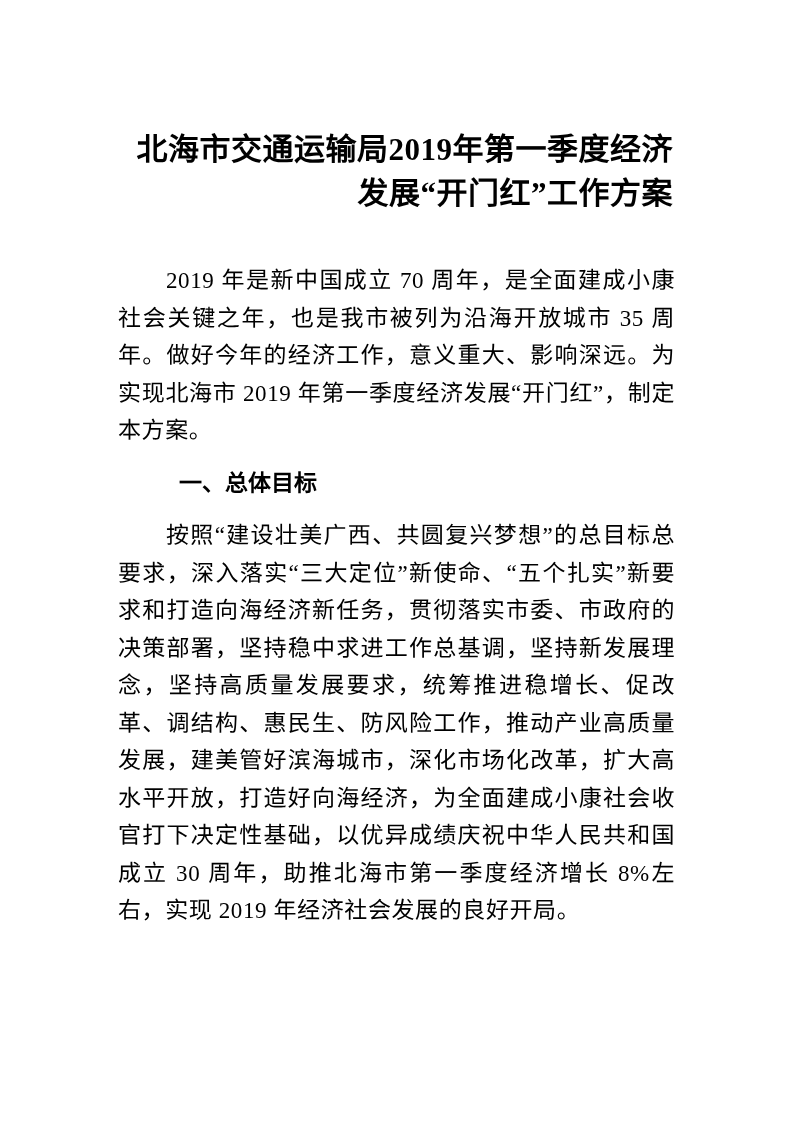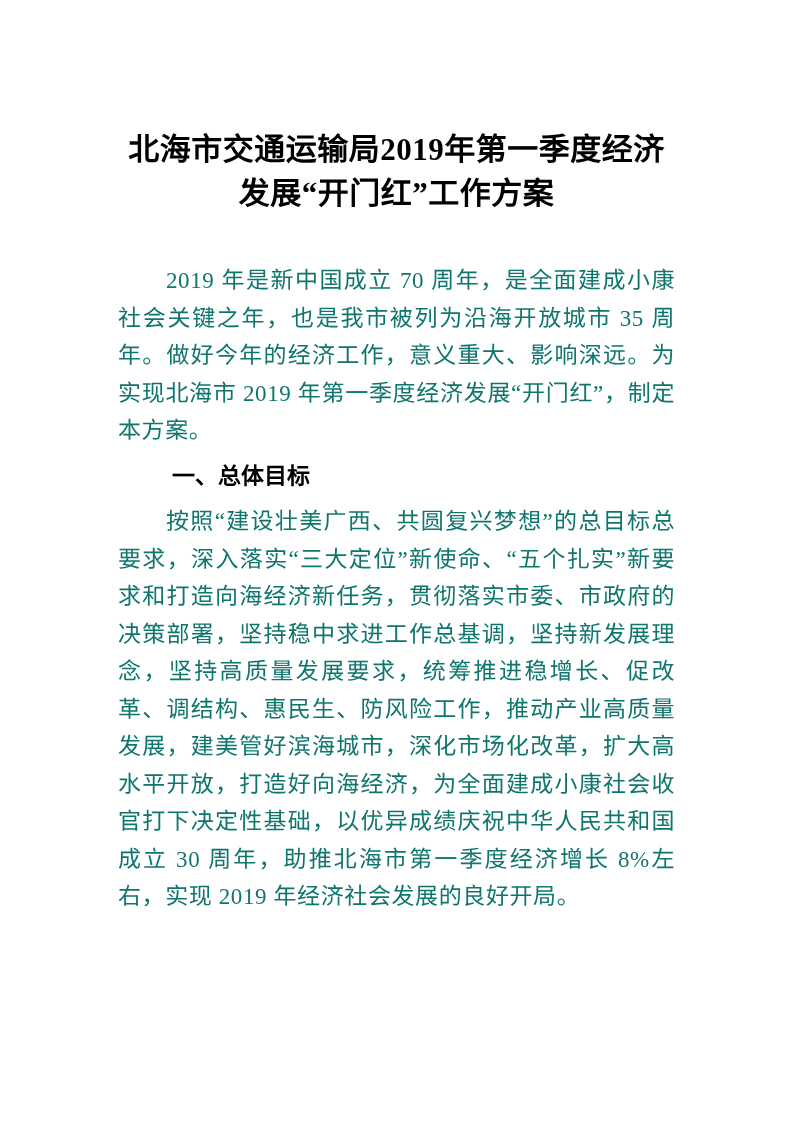--- a/index.html
+++ b/index.html
@@ -24,46 +24,46 @@
   .doc-body {
     padding-top: 128px;
   }
 
   
   .doc-title {
     font-family: "Liberation Serif", "DejaVu Serif", serif;
     font-weight: bold;
     font-size: 31px;
     line-height: 44px;
-    text-align: center;
+    text-align: right;
     color: #000000;
     letter-spacing: 0.5px;
     margin: 0;
     padding: 0 2px;
   }
 
   
   .section-heading {
     font-family: "Liberation Sans", "DejaVu Sans", sans-serif;
     font-weight: bold;
     font-size: 23px;
     line-height: 37.5px;
     color: #000000;
-    margin: 8px;
+    margin: 15px;
     text-indent: 46px;
     letter-spacing: 0px;
     white-space: nowrap;
   }
 
   
   .body-para {
     font-family: "Liberation Serif", "DejaVu Serif", serif;
     font-size: 23px;
     line-height: 37.5px;
-    color: #0f766e;
+    color: #000000;
     margin: 0;
     text-indent: 48px;
     text-align: justify;
     text-justify: inter-ideograph;
     letter-spacing: 0.6px;
     word-break: break-all;
   }
 
   .gap-title-body {
     height: 46px;

